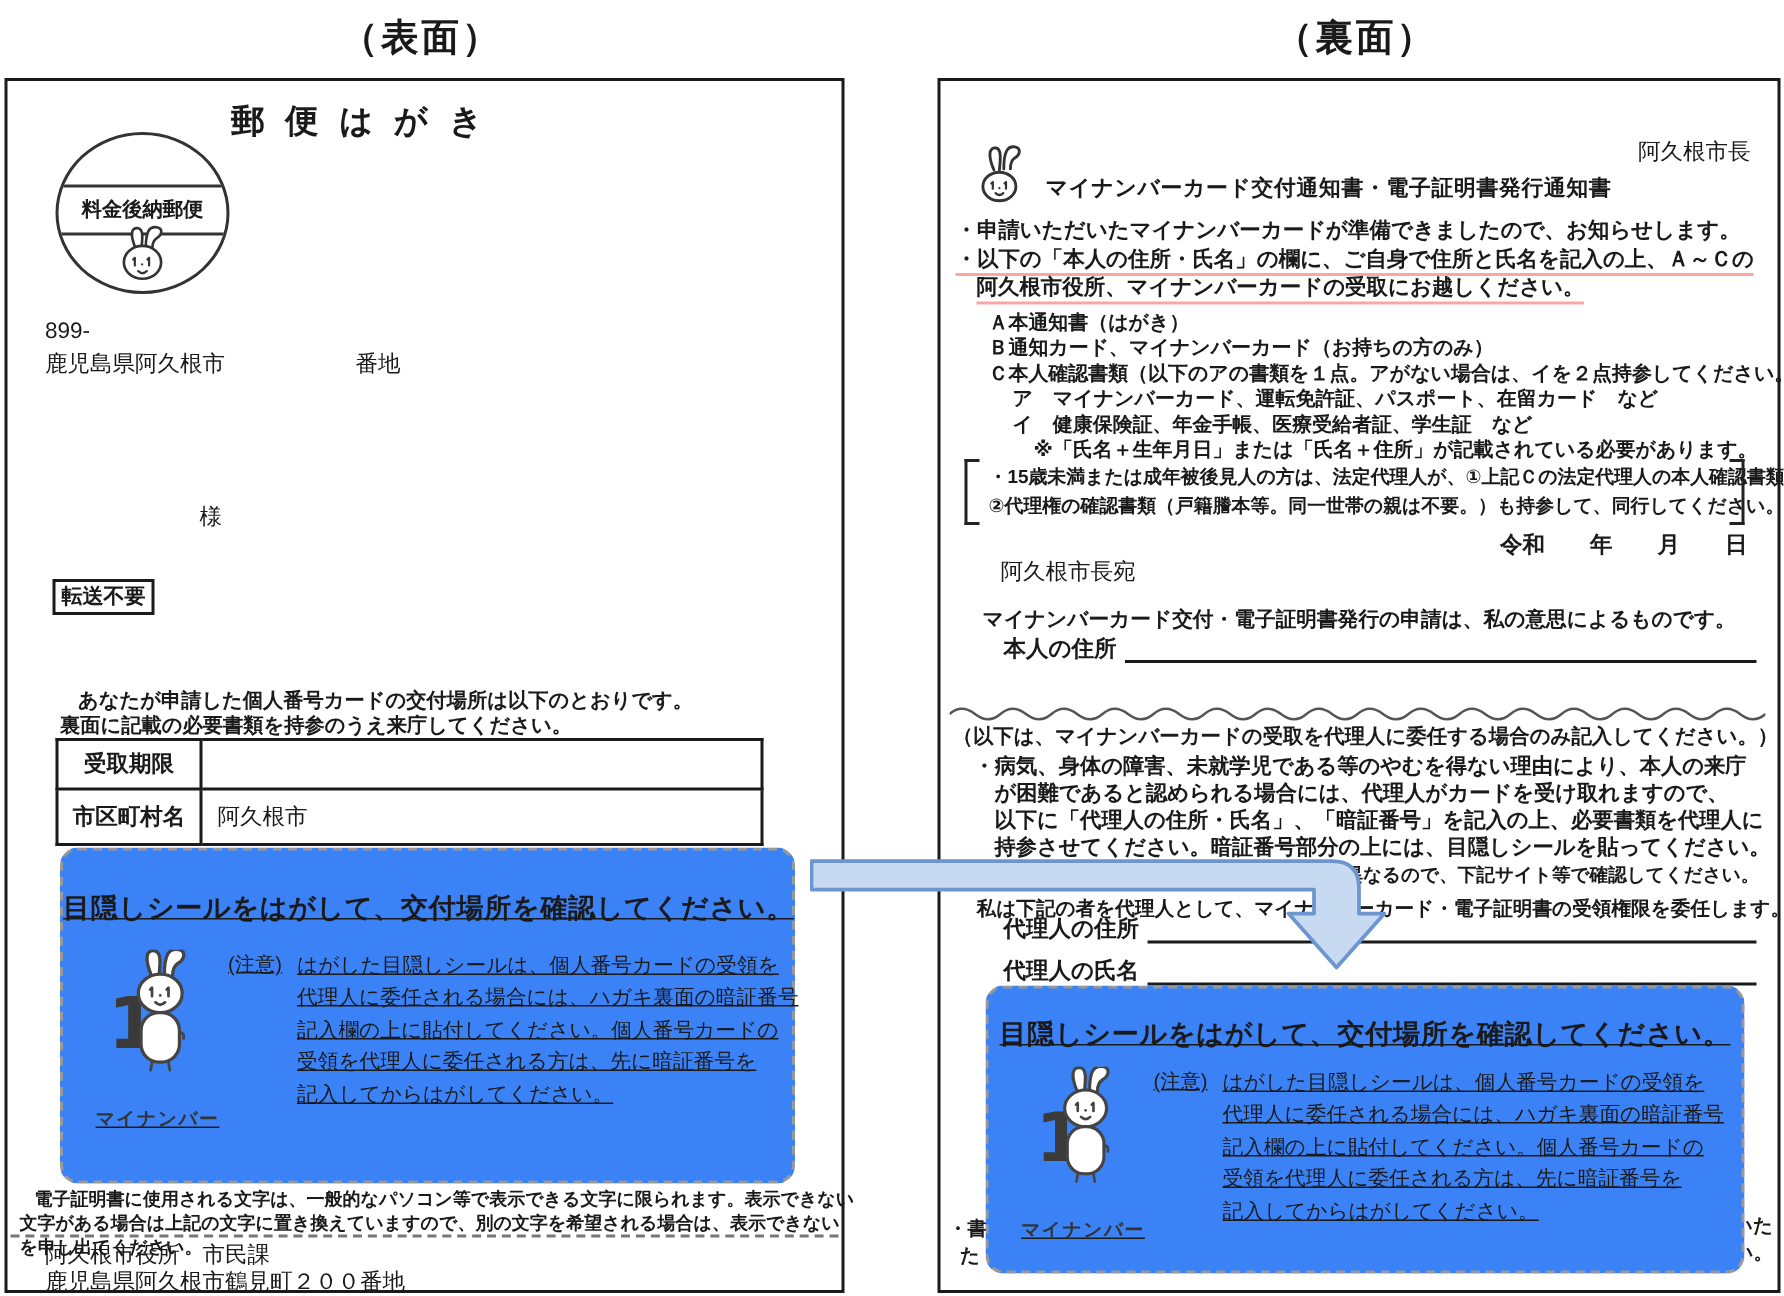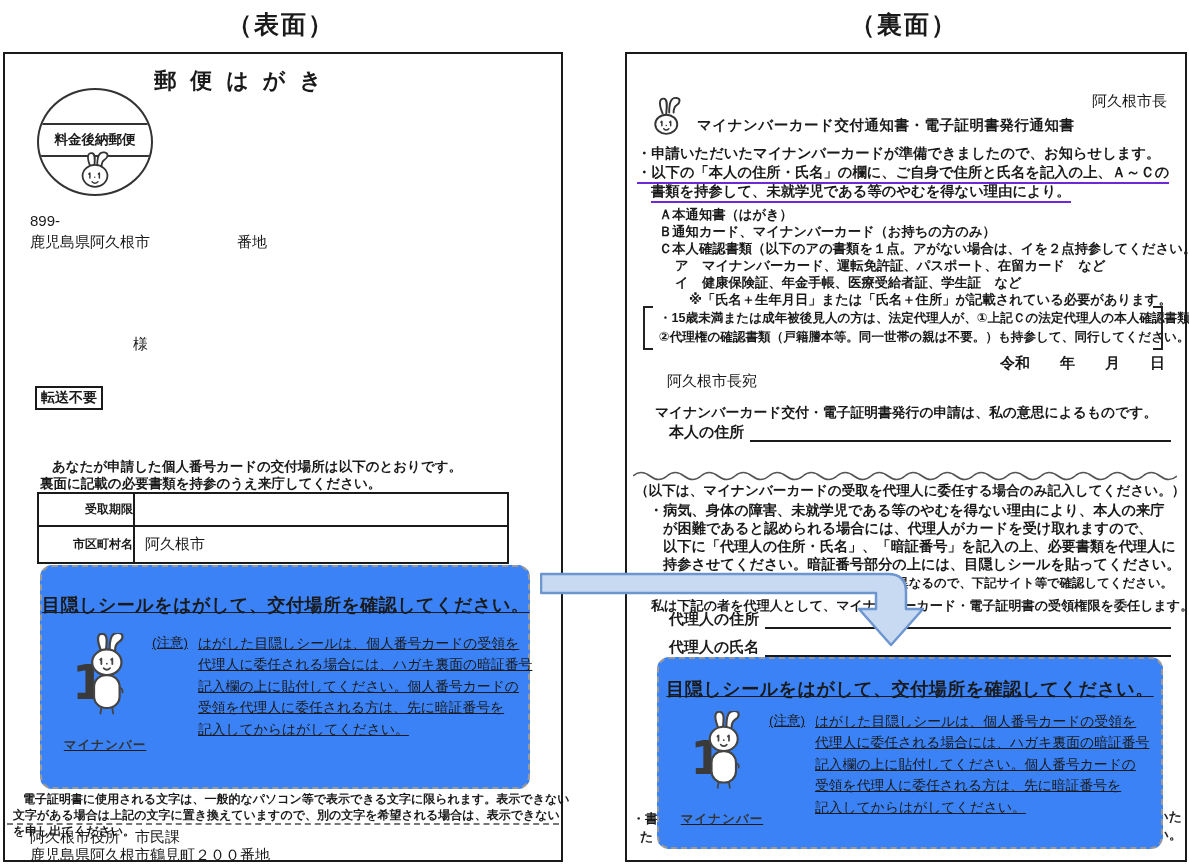--- a/index.html
+++ b/index.html
@@ -19,21 +19,21 @@
   .stamp{left:32px;top:34px;width:112px;height:104px;border:2px solid #333;border-radius:50%;overflow:hidden;}
   .stamp-band{position:absolute;left:-6px;right:-6px;top:32%;height:29%;border-top:2px solid #333;border-bottom:2px solid #333;display:flex;align-items:center;justify-content:center;}
   .stamp-band span{font-size:13.5px;font-weight:bold;letter-spacing:0px;}
   .stamp-rabbit{position:absolute;left:50%;transform:translateX(-50%);bottom:1px;}
   .addr-block{font-size:15px;}
   .tenso{left:30px;top:332px;border:2px solid #1a1a1a;padding:1px 4px;font-size:14px;font-weight:bold;}
   .intro{left:35px;top:404px;font-size:13.5px;font-weight:bold;line-height:17px;}
   .intro .i1{text-indent:12px;}
   table.pickup{left:32px;top:438px;width:472px;border-collapse:collapse;position:absolute;table-layout:fixed;}
   table.pickup,table.pickup th,table.pickup td{border:2px solid #1a1a1a;}
-  table.pickup th{width:94px;font-size:12px;font-weight:bold;text-align:right;padding:0;}
+  table.pickup th{width:94px;font-size:15px;font-weight:bold;text-align:center;padding:0;}
   table.pickup td{font-size:15px;padding:0 0 0 10px;}
   table.pickup tr.r1{height:33px;} table.pickup tr.r2{height:37px;}
 
   
   .sticker{background:#3b82f6;border:2px dashed #999;border-radius:12px;box-sizing:border-box;text-decoration:underline;}
   .sticker .headline{text-align:center;font-size:18px;font-weight:600;letter-spacing:.5px;}
   .sticker .srow{display:flex;padding:0 16px;}
   .mascot-box{width:94px;text-align:center;flex:none;}
   .mascot-label{font-size:12.5px;color:#333;letter-spacing:1px;margin-top:14px;font-weight:600;}
   .caution{display:flex;flex:1;}
@@ -48,21 +48,21 @@
 
   .footnote{left:8px;top:737px;width:542px;font-size:12px;font-weight:bold;line-height:16px;}
   .footnote .f1{text-indent:10px;}
   .dash-sep{left:2px;top:769px;width:552px;border-top:2px dashed #777;}
   .sender{left:25px;top:774px;font-size:15px;line-height:18px;}
 
   
   .mayor{right:18px;top:38px;font-size:15px;}
   .back-title{left:70px;top:62px;font-size:14.5px;font-weight:bold;letter-spacing:.5px;}
   .bk{position:absolute;font-weight:bold;}
-  .u{border-bottom:2px solid #6d28d9;padding-bottom:0px;}
+  .u{border-bottom:2px solid #fca5a5;padding-bottom:0px;}
   .bracket{left:16px;top:252px;width:520px;padding:3px 16px;box-sizing:border-box;font-size:12.6px;font-weight:bold;line-height:19px;}
   .bracket::before,.bracket::after{content:"";position:absolute;top:0;bottom:0;width:8px;border:2px solid #222;}
   .bracket::before{left:0;border-right:none;}
   .bracket::after{right:0;border-left:none;}
   .field{position:absolute;display:flex;align-items:flex-end;}
   .field .flabel{font-size:15px;font-weight:bold;flex:none;}
   .field .fline{flex:1;border-bottom:2px solid #1a1a1a;margin-left:6px;height:14px;}
   .fragment{position:absolute;font-size:13px;font-weight:bold;z-index:2;overflow:hidden;}
   .wavy{position:absolute;left:6px;top:414px;}
   .arrow-wrap{position:absolute;left:540px;top:565px;z-index:5;}
@@ -178,21 +178,21 @@
       <path d="M35,35 v6 M33.7,36.2 l1.3,-1.3" stroke-width="2"></path>
       <circle cx="29" cy="40.5" r="1" fill="#333" stroke="none"></circle>
       <path d="M25.5,45 q3.5,3.5 7,0" stroke-width="2"></path>
     </svg>
   </div>
 
   <div class="abs back-title nw">マイナンバーカード交付通知書・電子証明書発行通知書</div>
 
   <div class="abs bk nw" style="left:10px;top:90px;font-size:14.3px;">・申請いただいたマイナンバーカードが準備できましたので、お知らせします。</div>
   <div class="abs bk nw u" style="left:10px;top:109px;font-size:14.3px;">・以下の「本人の住所・氏名」の欄に、ご自身で住所と氏名を記入の上、Ａ～Ｃの</div>
-  <div class="abs bk nw u" style="left:24px;top:128px;font-size:14.3px;">書類を持参して、未就学児である等のやむを得ない理由により。</div>
+  <div class="abs bk nw u" style="left:24px;top:128px;font-size:14.3px;">阿久根市役所、マイナンバーカードの受取にお越しください。</div>
 
   <div class="abs bk nw" style="left:32px;top:152px;font-size:13.3px;">Ａ本通知書（はがき）</div>
   <div class="abs bk nw" style="left:32px;top:169px;font-size:13.3px;">Ｂ通知カード、マイナンバーカード（お持ちの方のみ）</div>
   <div class="abs bk nw" style="left:32px;top:186px;font-size:13.3px;">Ｃ本人確認書類（以下のアの書類を１点。アがない場合は、イを２点持参してください。）</div>
   <div class="abs bk nw" style="left:48px;top:203px;font-size:13.3px;">ア　マイナンバーカード、運転免許証、パスポート、在留カード　など</div>
   <div class="abs bk nw" style="left:62px;top:237px;font-size:13.3px;">※「氏名＋生年月日」または「氏名＋住所」が記載されている必要があります。</div>
   <div class="abs bk nw" style="left:48px;top:220px;font-size:13.3px;">イ　健康保険証、年金手帳、医療受給者証、学生証　など</div>
 
   <div class="abs bracket nw">
     <div>・15歳未満または成年被後見人の方は、法定代理人が、①上記Ｃの法定代理人の本人確認書類</div>

